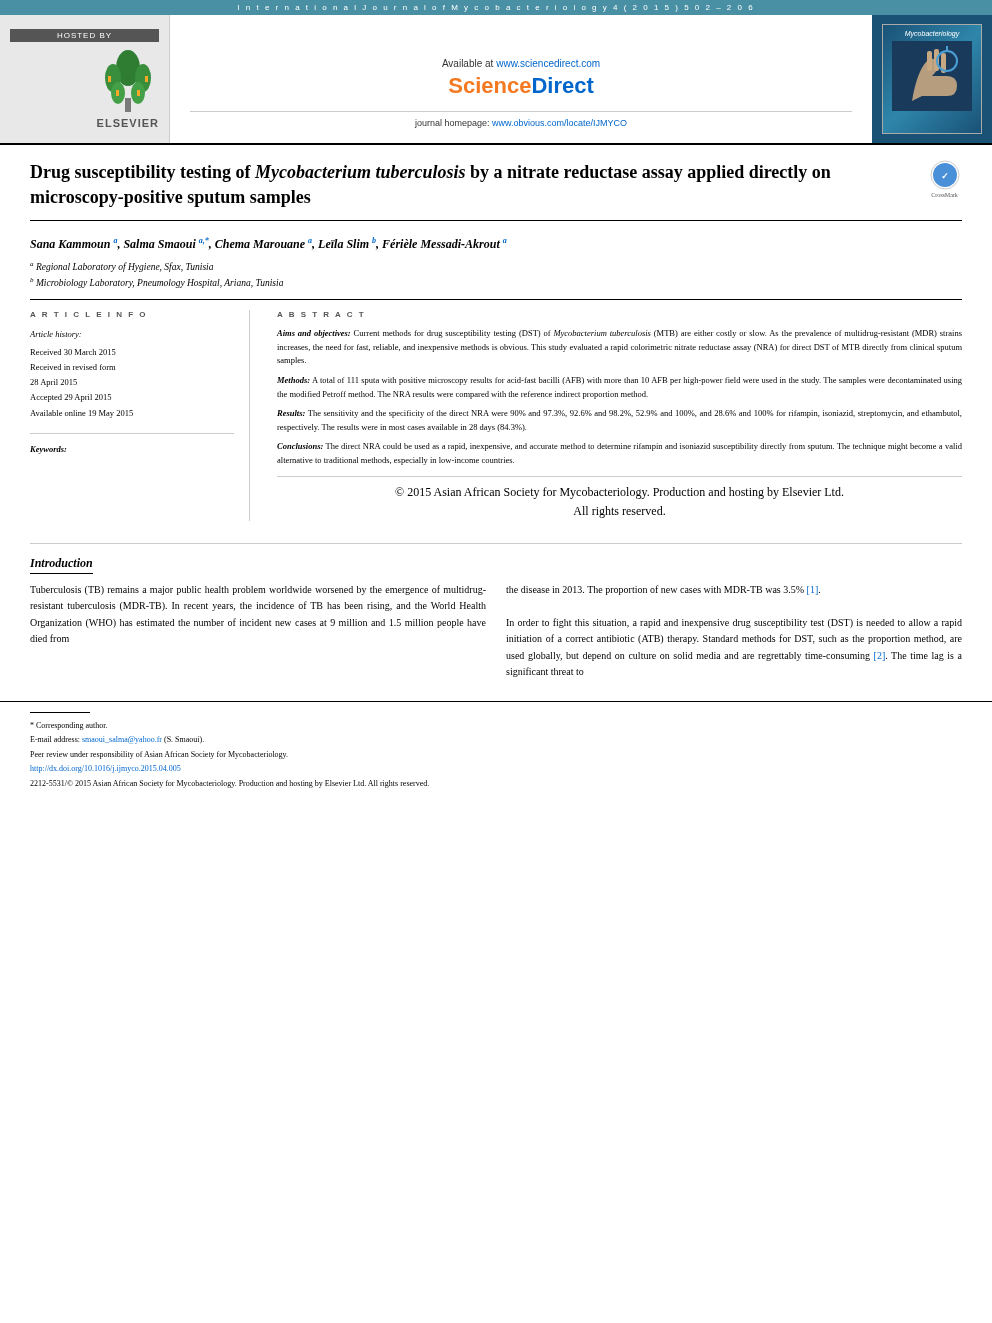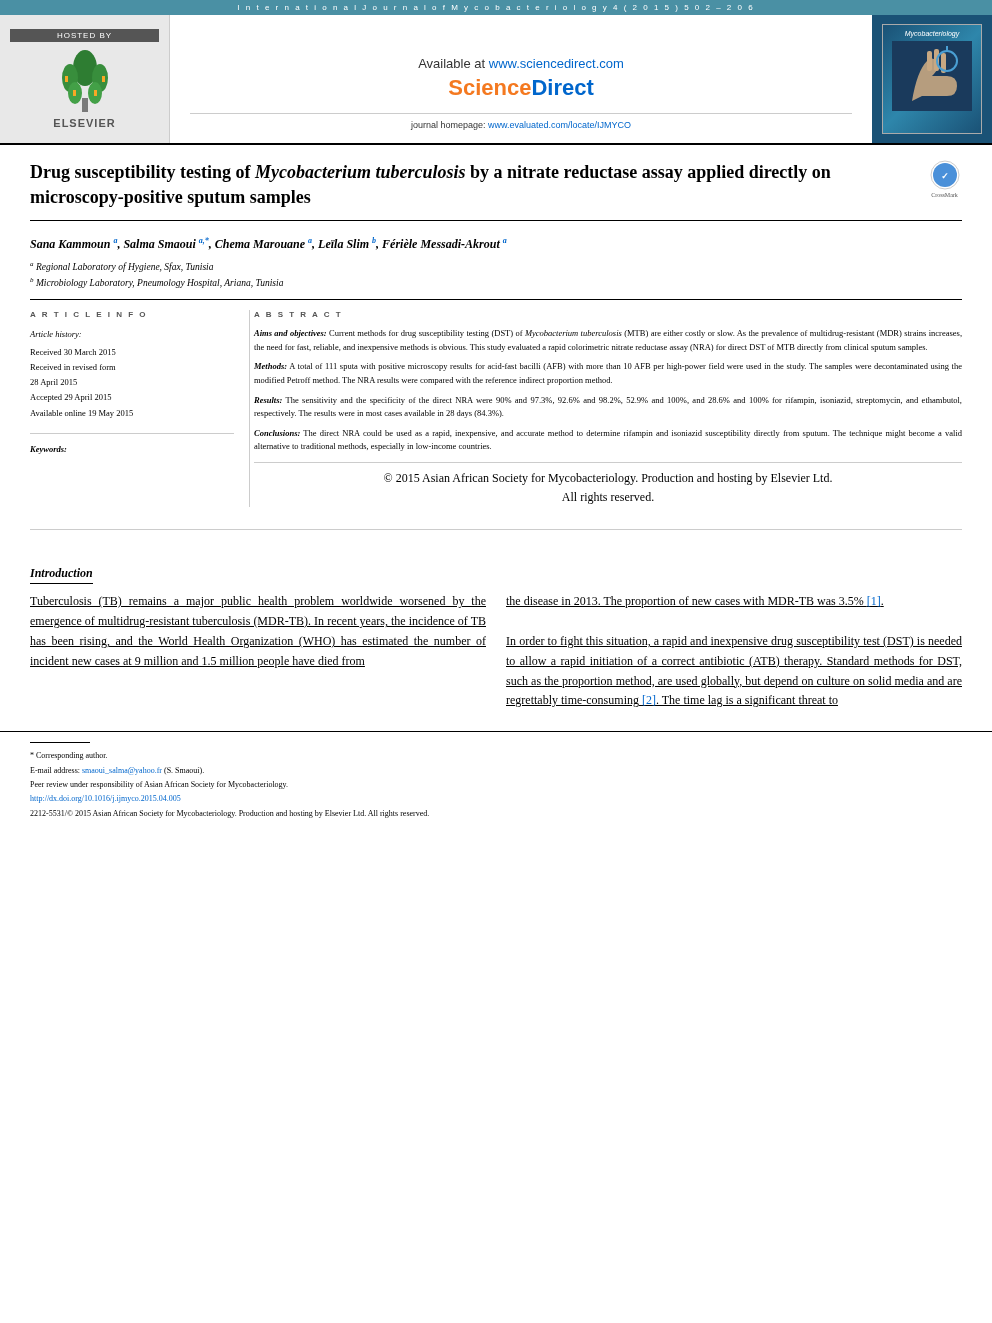--- a/index.html
+++ b/index.html
@@ -29,21 +29,21 @@
       align-items: stretch;
       border-bottom: 2px solid #000;
       min-height: 130px;
     }
 
     .header-left {
       width: 170px;
       background: #e8e8e8;
       display: flex;
       flex-direction: column;
-      align-items: center;
+      align-items: flex-end;
       justify-content: center;
       padding: 10px;
       border-right: 1px solid #ccc;
     }
 
     .hosted-by {
       background: #555;
       color: #fff;
       font-size: 8px;
       font-family: Arial, sans-serif;
@@ -78,21 +78,21 @@
       flex: 1;
       display: flex;
       flex-direction: column;
       align-items: center;
       justify-content: center;
       padding: 10px 20px;
     }
 
     .available-text {
       font-family: Arial, sans-serif;
-      font-size: 13px;
+      font-size: 10px;
       color: #333;
       margin-bottom: 4px;
       margin-top: 28px;
     }
 
     .available-text a {
       color: #0066cc;
       text-decoration: none;
     }
 
@@ -229,21 +229,21 @@
       margin-top: 4px;
     }
 
     .affiliations sup {
       font-size: 7px;
     }
 
     
     .two-col-section {
       display: flex;
-      gap: 4px;
+      gap: 27px;
       margin-top: 0;
       border-top: 1px solid #000;
       padding-top: 10px;
     }
 
     .article-info-col {
       width: 220px;
       flex-shrink: 0;
       border-right: 1px solid #ccc;
       padding-right: 15px;
@@ -336,35 +336,33 @@
 
     .intro-heading {
       font-size: 12px;
       font-weight: bold;
       color: #000;
       border-bottom: 1px solid #000;
       padding-bottom: 2px;
       display: inline-block;
       margin-bottom: 8px;
       font-style: italic;
-      margin-top: 24px;
     }
 
     .two-col-intro {
       display: flex;
       gap: 20px;
     }
 
     .intro-left, .intro-right {
       flex: 1;
-      font-size: 12px;
+      font-size: 10px;
       line-height: 1.65;
       text-align: justify;
       color: #000;
-      text-decoration: underline;
     }
 
     .intro-text-ref {
       color: #0066cc;
       text-decoration: none;
     }
 
     
     .footnotes {
       margin-top: 20px;
@@ -424,21 +422,21 @@
   <div class="header-center">
     <div class="available-text">
       <span>Available at</span>
       <a href="#">www.sciencedirect.com</a>
     </div>
     <div class="sciencedirect-logo">
       <span style="color:#f47920;">Science</span><span style="color:#0066cc;">Direct</span>
     </div>
     <div class="journal-homepage">
       <span>journal homepage:</span>
-      <a href="#">www.evaluated.com/locate/IJMYCO</a>
+      <a href="#">www.obvious.com/locate/IJMYCO</a>
     </div>
   </div>
 
   <div class="header-right">
     <div class="journal-cover">
       <div class="journal-cover-title">Mycobacteriology</div>
       <div class="journal-cover-img">
         
         <svg viewBox="0 0 80 70" width="80" height="70" xmlns="http://www.w3.org/2000/svg">
           <rect width="80" height="70" fill="#1a3a5c"></rect>

